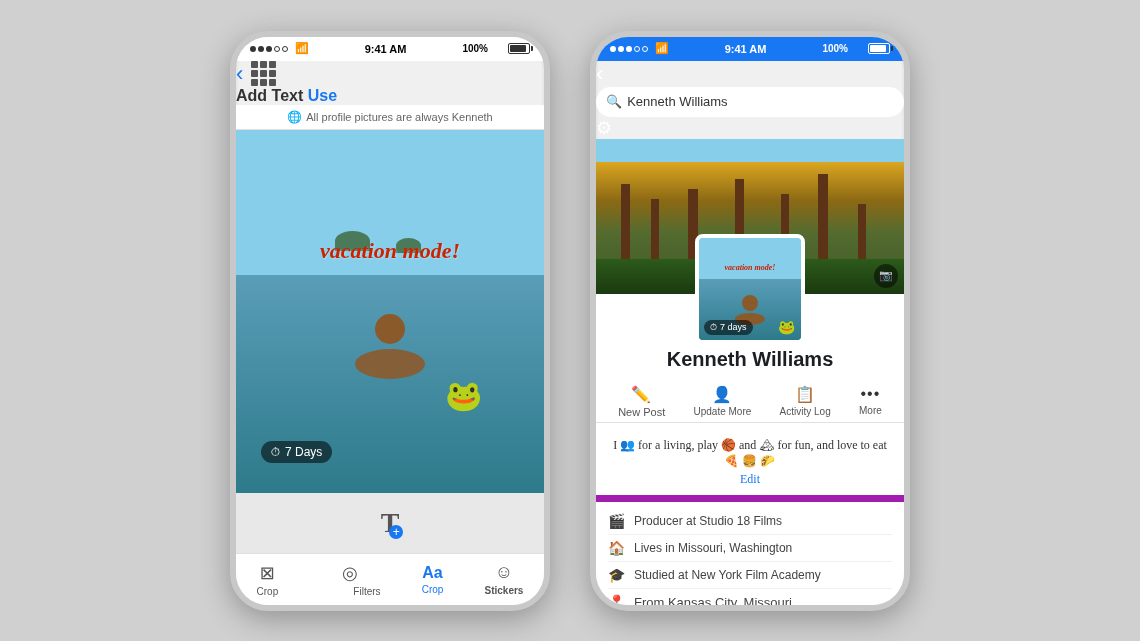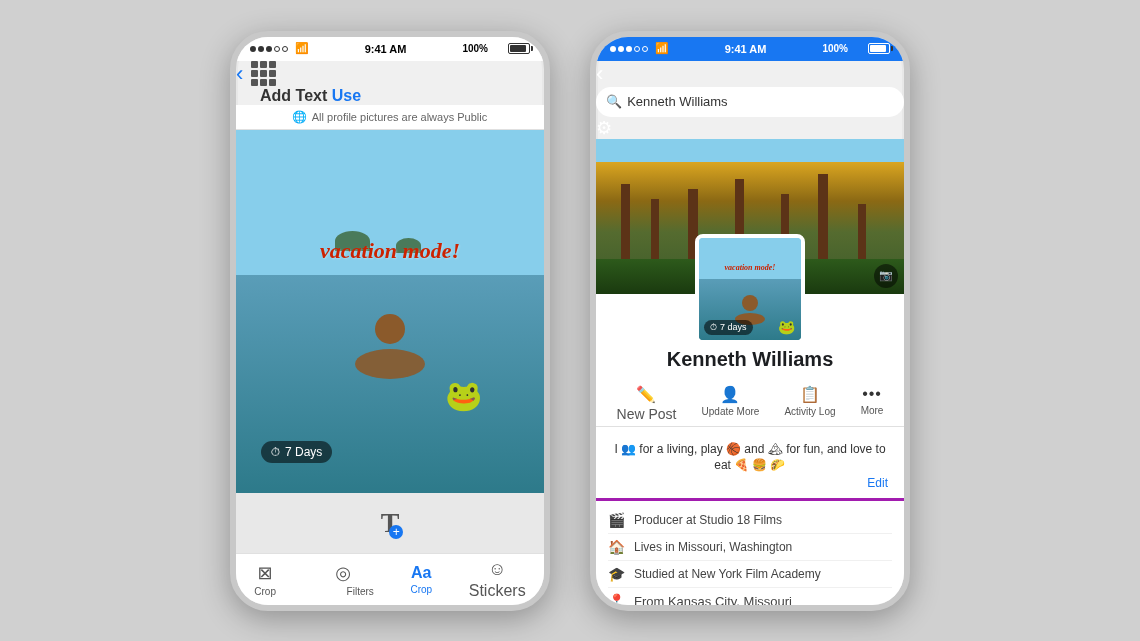--- a/index.html
+++ b/index.html
@@ -45,21 +45,21 @@
     .status-dots { display: flex; gap: 2px; }
     .status-dot { width: 6px; height: 6px; border-radius: 50%; background: #333; }
     .status-dot.empty { background: transparent; border: 1px solid #333; }
     .status-right { display: flex; align-items: center; gap: 20px; font-size: 10px; }
     .battery { width: 22px; height: 11px; border: 1.5px solid #333; border-radius: 2px; position: relative; display: inline-flex; align-items: center; padding: 1px; }
     .battery::after { content: ''; width: 2px; height: 5px; background: #333; position: absolute; right: -4px; border-radius: 0 1px 1px 0; }
     .battery-fill { height: 100%; background: #333; border-radius: 1px; width: 90%; }
     .nav-back { color: #1877f2; font-size: 22px; display: flex; align-items: center; }
     .nav-grid { display: grid; grid-template-columns: repeat(3, 7px); gap: 2px; margin-left: 4px; }
     .nav-grid-dot { width: 7px; height: 7px; background: #555; border-radius: 1px; }
-    .nav-title { font-size: 16px; font-weight: 600; color: #333; padding-left: 24px; }
+    .nav-title { font-size: 16px; font-weight: 600; color: #333; }
     .nav-use { color: #1877f2; font-size: 16px; font-weight: 600; }
 
     .public-notice {
       background: white;
       text-align: center;
       font-size: 11px;
       color: #666;
       padding: 5px 0;
       border-bottom: 1px solid #e0e0e0;
       flex-shrink: 0;
@@ -252,24 +252,25 @@
       margin-bottom: 6px;
     }
     .action-item { display: flex; flex-direction: column; align-items: center; gap: 2px; font-size: 10px; color: #555; cursor: pointer; }
     .action-icon { font-size: 16px; color: #333; }
 
     .bio-section {
       padding: 8px 16px;
       font-size: 12px;
       color: #333;
       text-align: center;
-      border-bottom: 3px solid #a21caf;
+      border-bottom: 7px solid #a21caf;
+      font-family: Liberation Serif, serif;
     }
     .bio-text { line-height: 1.4; }
-    .bio-edit { color: #1877f2; font-size: 12px; margin-top: 2px; text-align: right; }
+    .bio-edit { color: #1877f2; font-size: 12px; margin-top: 2px; }
 
     .info-list { padding: 6px 12px; }
     .info-item {
       display: flex;
       align-items: center;
       gap: 8px;
       padding: 5px 0;
       font-size: 12px;
       color: #444;
       border-bottom: 1px solid #f0f0f0;
@@ -315,21 +316,21 @@
         <div class="nav-grid-dot"></div>
         <div class="nav-grid-dot"></div>
       </div>
     </div>
     <span class="nav-title">Add Text</span>
     <span class="nav-use">Use</span>
   </div>
 
   <div class="public-notice">
     <span class="globe-icon">🌐</span>
-    <span>All profile pictures are always Public</span>
+    <span>All profile pictures are always Kenneth</span>
   </div>
 
   <div class="photo-area">
     <div class="photo-bg">
 
       <div class="island island1"></div>
       <div class="island island2"></div>
 
       <div class="vacation-text">vacation mode!</div>
 
@@ -362,21 +363,21 @@
     <div class="toolbar-item">
       <span class="toolbar-icon">◎</span>
       <span style="font-size:10px; color:#555;margin-left:34px;">Filters</span>
     </div>
     <div class="toolbar-item active">
       <span class="toolbar-icon" style="font-size:16px; font-weight:700; color:#1877f2;">Aa</span>
       <span style="font-size:10px; color:#1877f2;">Crop</span>
     </div>
     <div class="toolbar-item">
       <span class="toolbar-icon">☺</span>
-      <span style="font-size:16px; color:#555;">Stickers</span>
+      <span style="font-size:10px; color:#555;font-weight:bold;">Stickers</span>
     </div>
   </div>
 </div>
 
 <div class="phone">
 
   <div class="status-bar" style="background:#1877f2;">
     <div class="status-left">
       <div class="status-dots">
         <div class="status-dot" style="background:white;"></div>
@@ -444,21 +445,21 @@
     </div>
   </div>
 
   <div class="profile-content">
 
     <div class="profile-name">Kenneth Williams</div>
 
     <div class="profile-actions">
       <div class="action-item">
         <span class="action-icon">✏️</span>
-        <span style="font-size:14px;text-align:center;">New Post</span>
+        <span style="font-size:11px;text-align:center;">New Post</span>
       </div>
       <div class="action-item">
         <span class="action-icon">👤</span>
         <span style="font-size:10px;">Update More</span>
       </div>
       <div class="action-item">
         <span class="action-icon">📋</span>
         <span style="font-size:10px;">Activity Log</span>
       </div>
       <div class="action-item">

